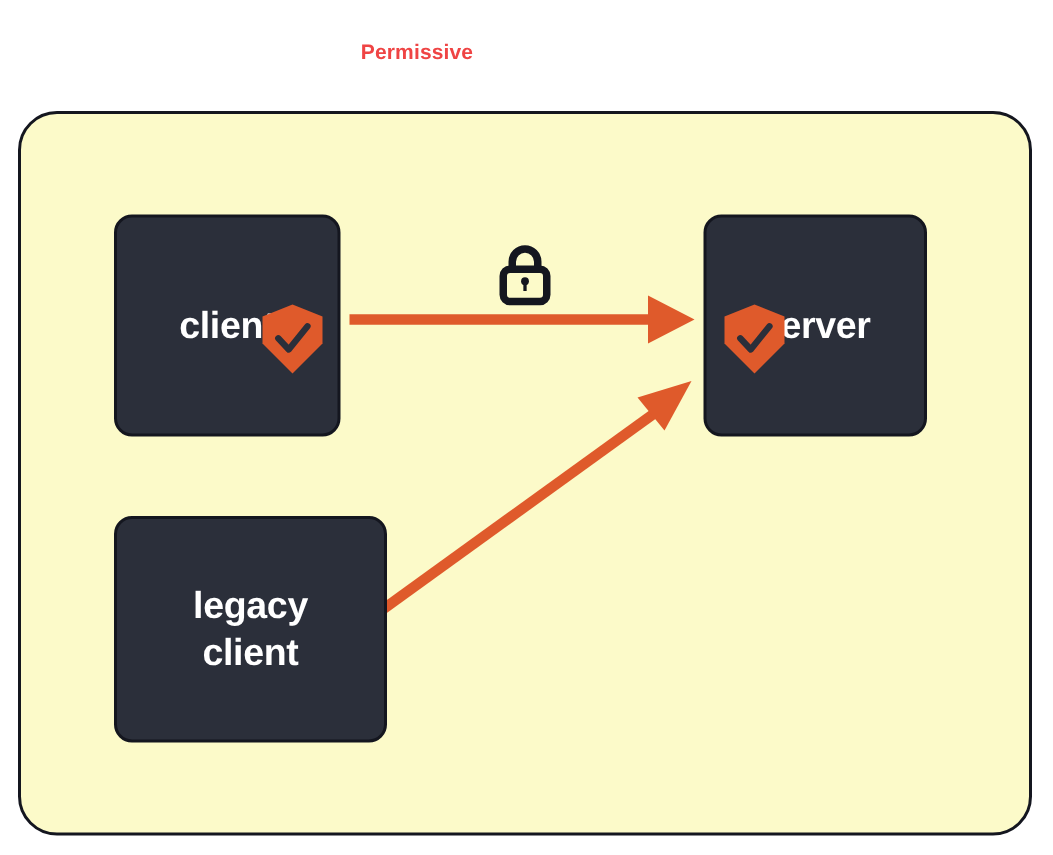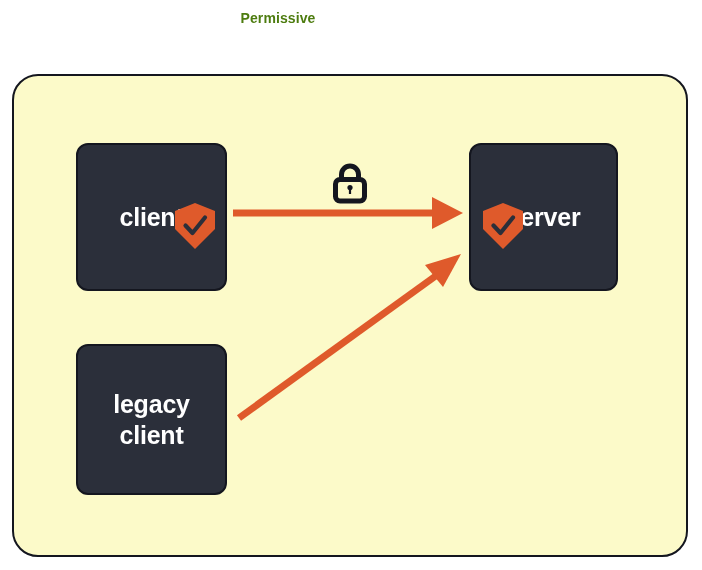--- a/index.html
+++ b/index.html
@@ -18,26 +18,26 @@
   #stage {
     position: relative;
     width: 702px;
     height: 570px;
   }
 
   
   .diagram-title {
     position: absolute;
     left: 0;
-    top: 9px;
+    top: 25px;
     width: 556px;
     text-align: center;
     font-size: 14px;
     font-weight: bold;
-    color: #4d7c0f;
+    color: #ef4444;
     letter-spacing: 0.1px;
     line-height: 18px;
   }
 
   
   .zone {
     position: absolute;
     left: 12px;
     top: 74px;
     width: 676px;
@@ -65,21 +65,21 @@
     font-weight: bold;
     line-height: 31px;
     text-align: center;
     letter-spacing: -0.2px;
     white-space: pre-line;
     z-index: 2;
     position: relative;
   }
 
   #node-client   { left: 76px;  top: 143px; width: 151px; height: 148px; }
-  #node-legacy   { left: 76px;  top: 344px; width: 151px; height: 151px; }
+  #node-legacy   { left: 76px;  top: 344px; width: 182px; height: 151px; }
   #node-server   { left: 469px; top: 143px; width: 149px; height: 148px; }
 
   
   .shield {
     position: absolute;
     width: 44px;
     height: 48px;
     z-index: 3;
   }
   #shield-client { left: 95px;  top: 57px; }

